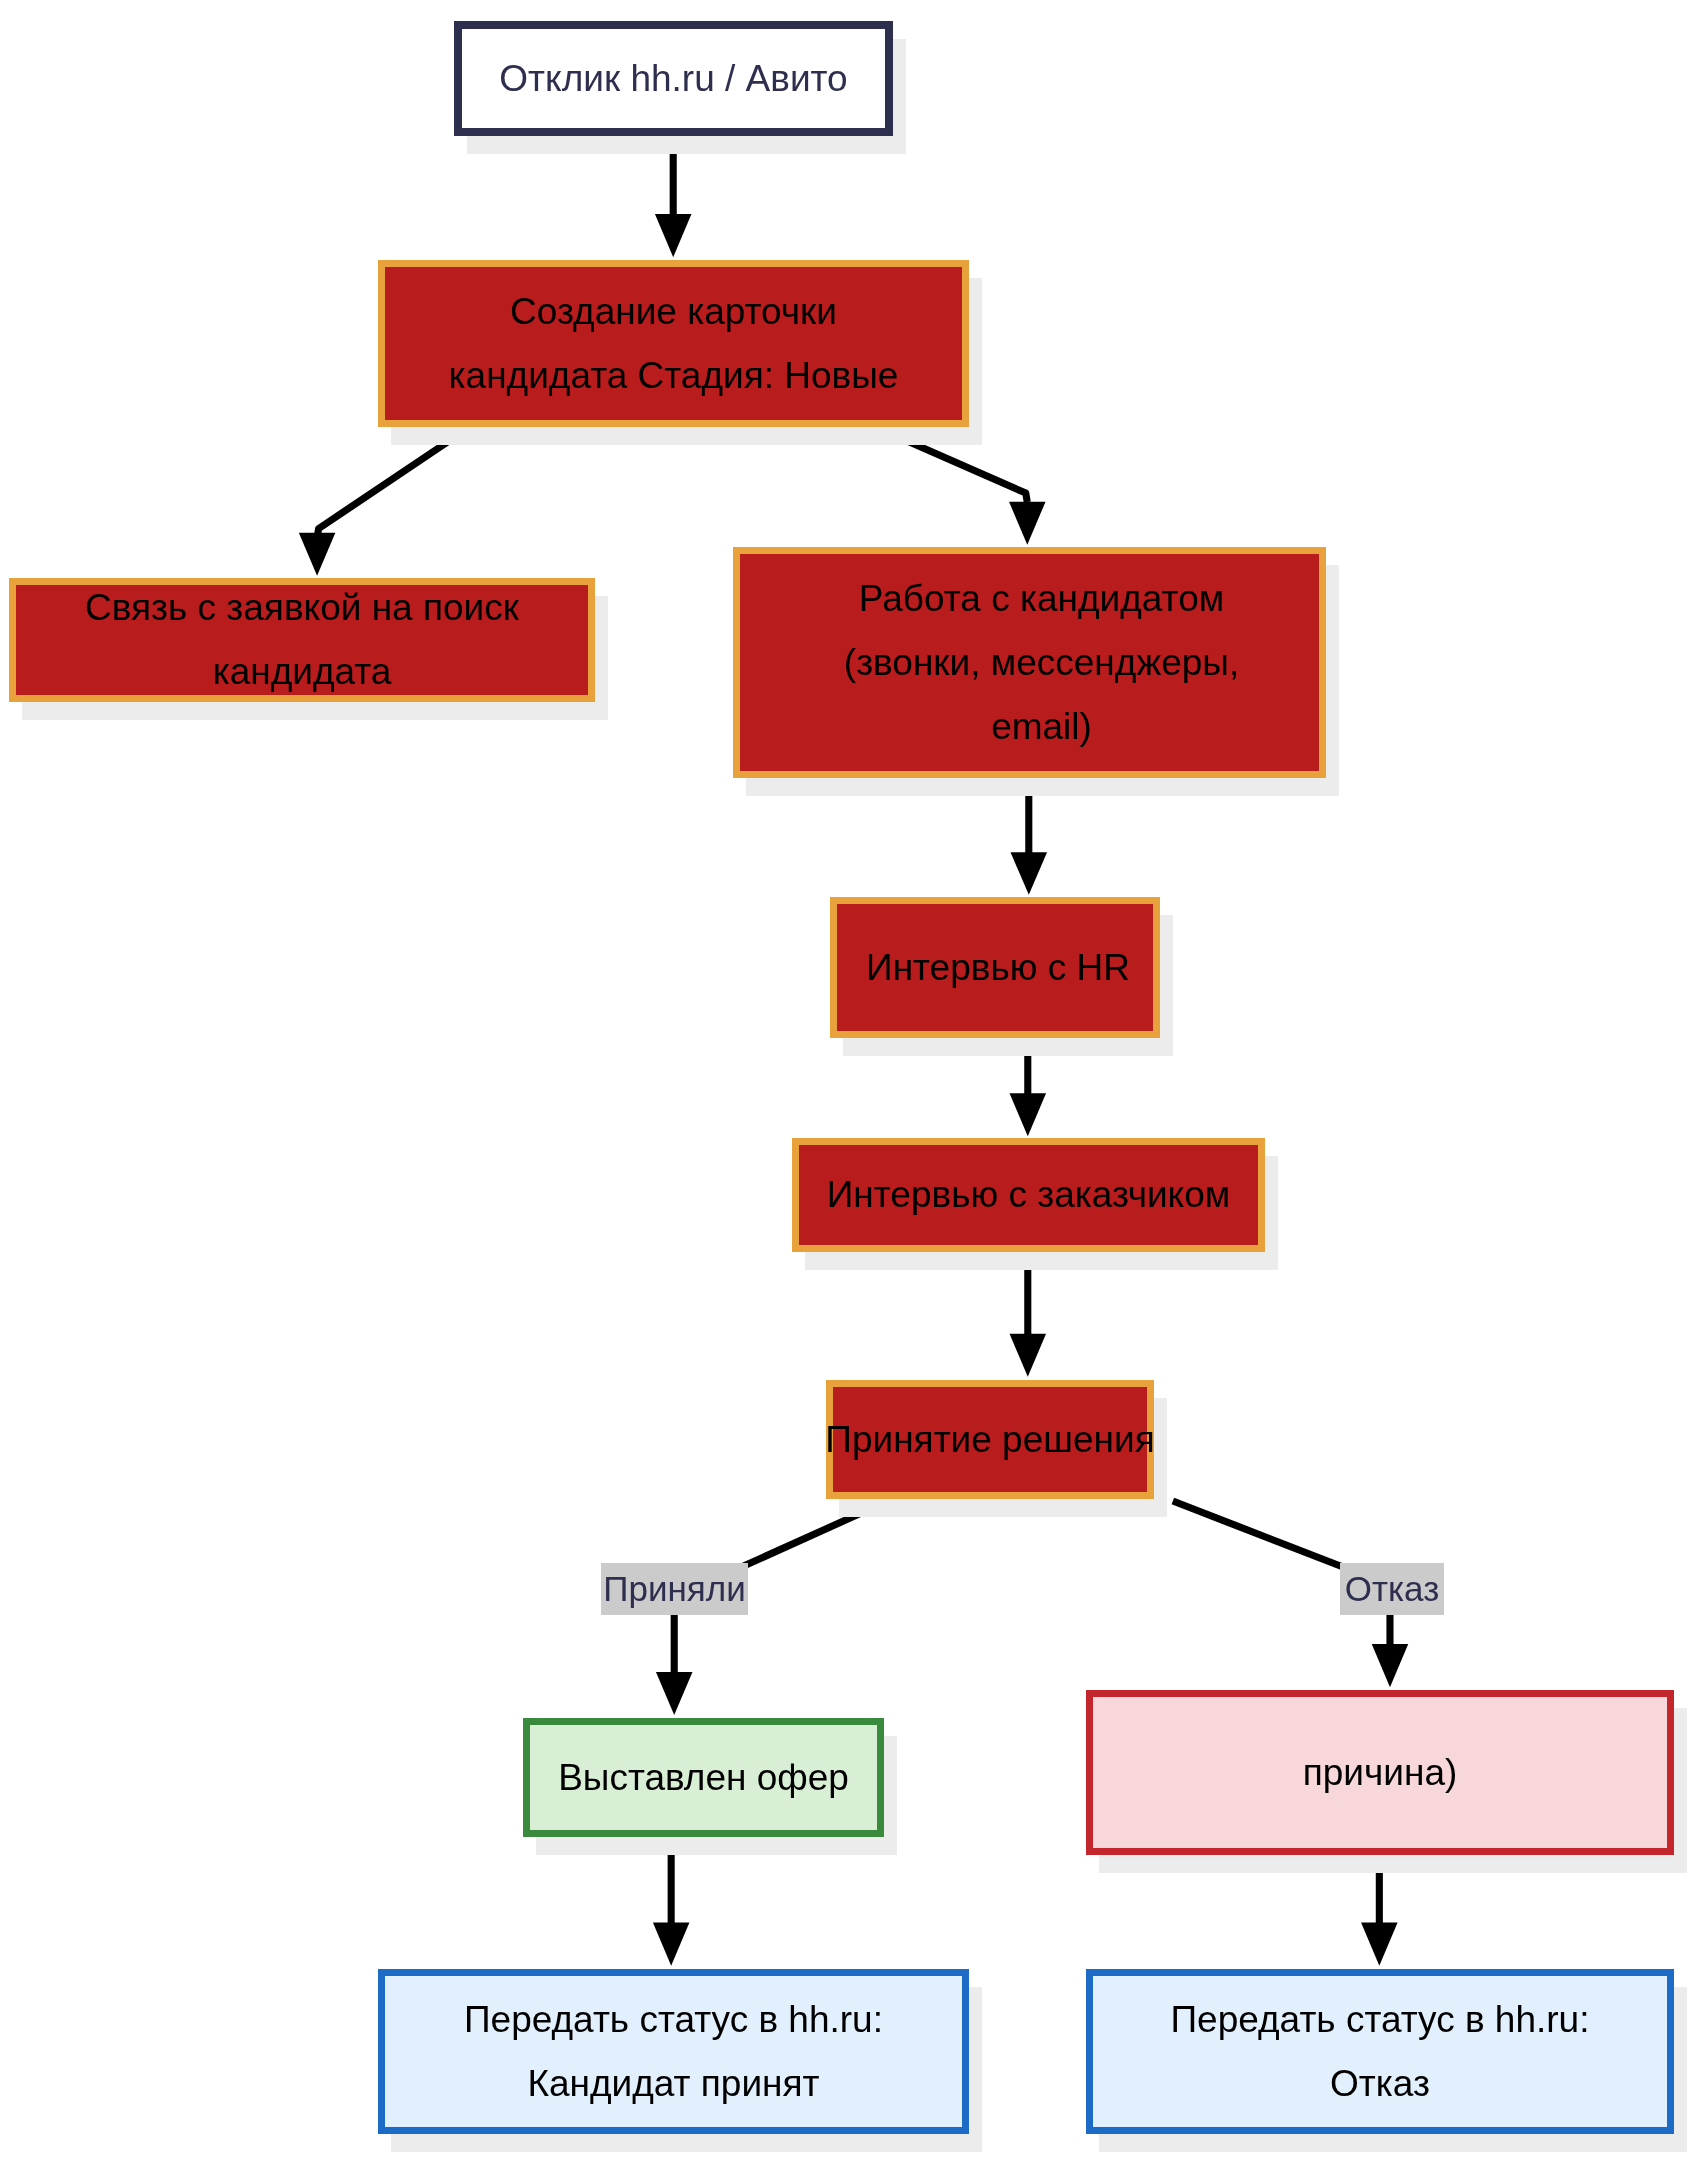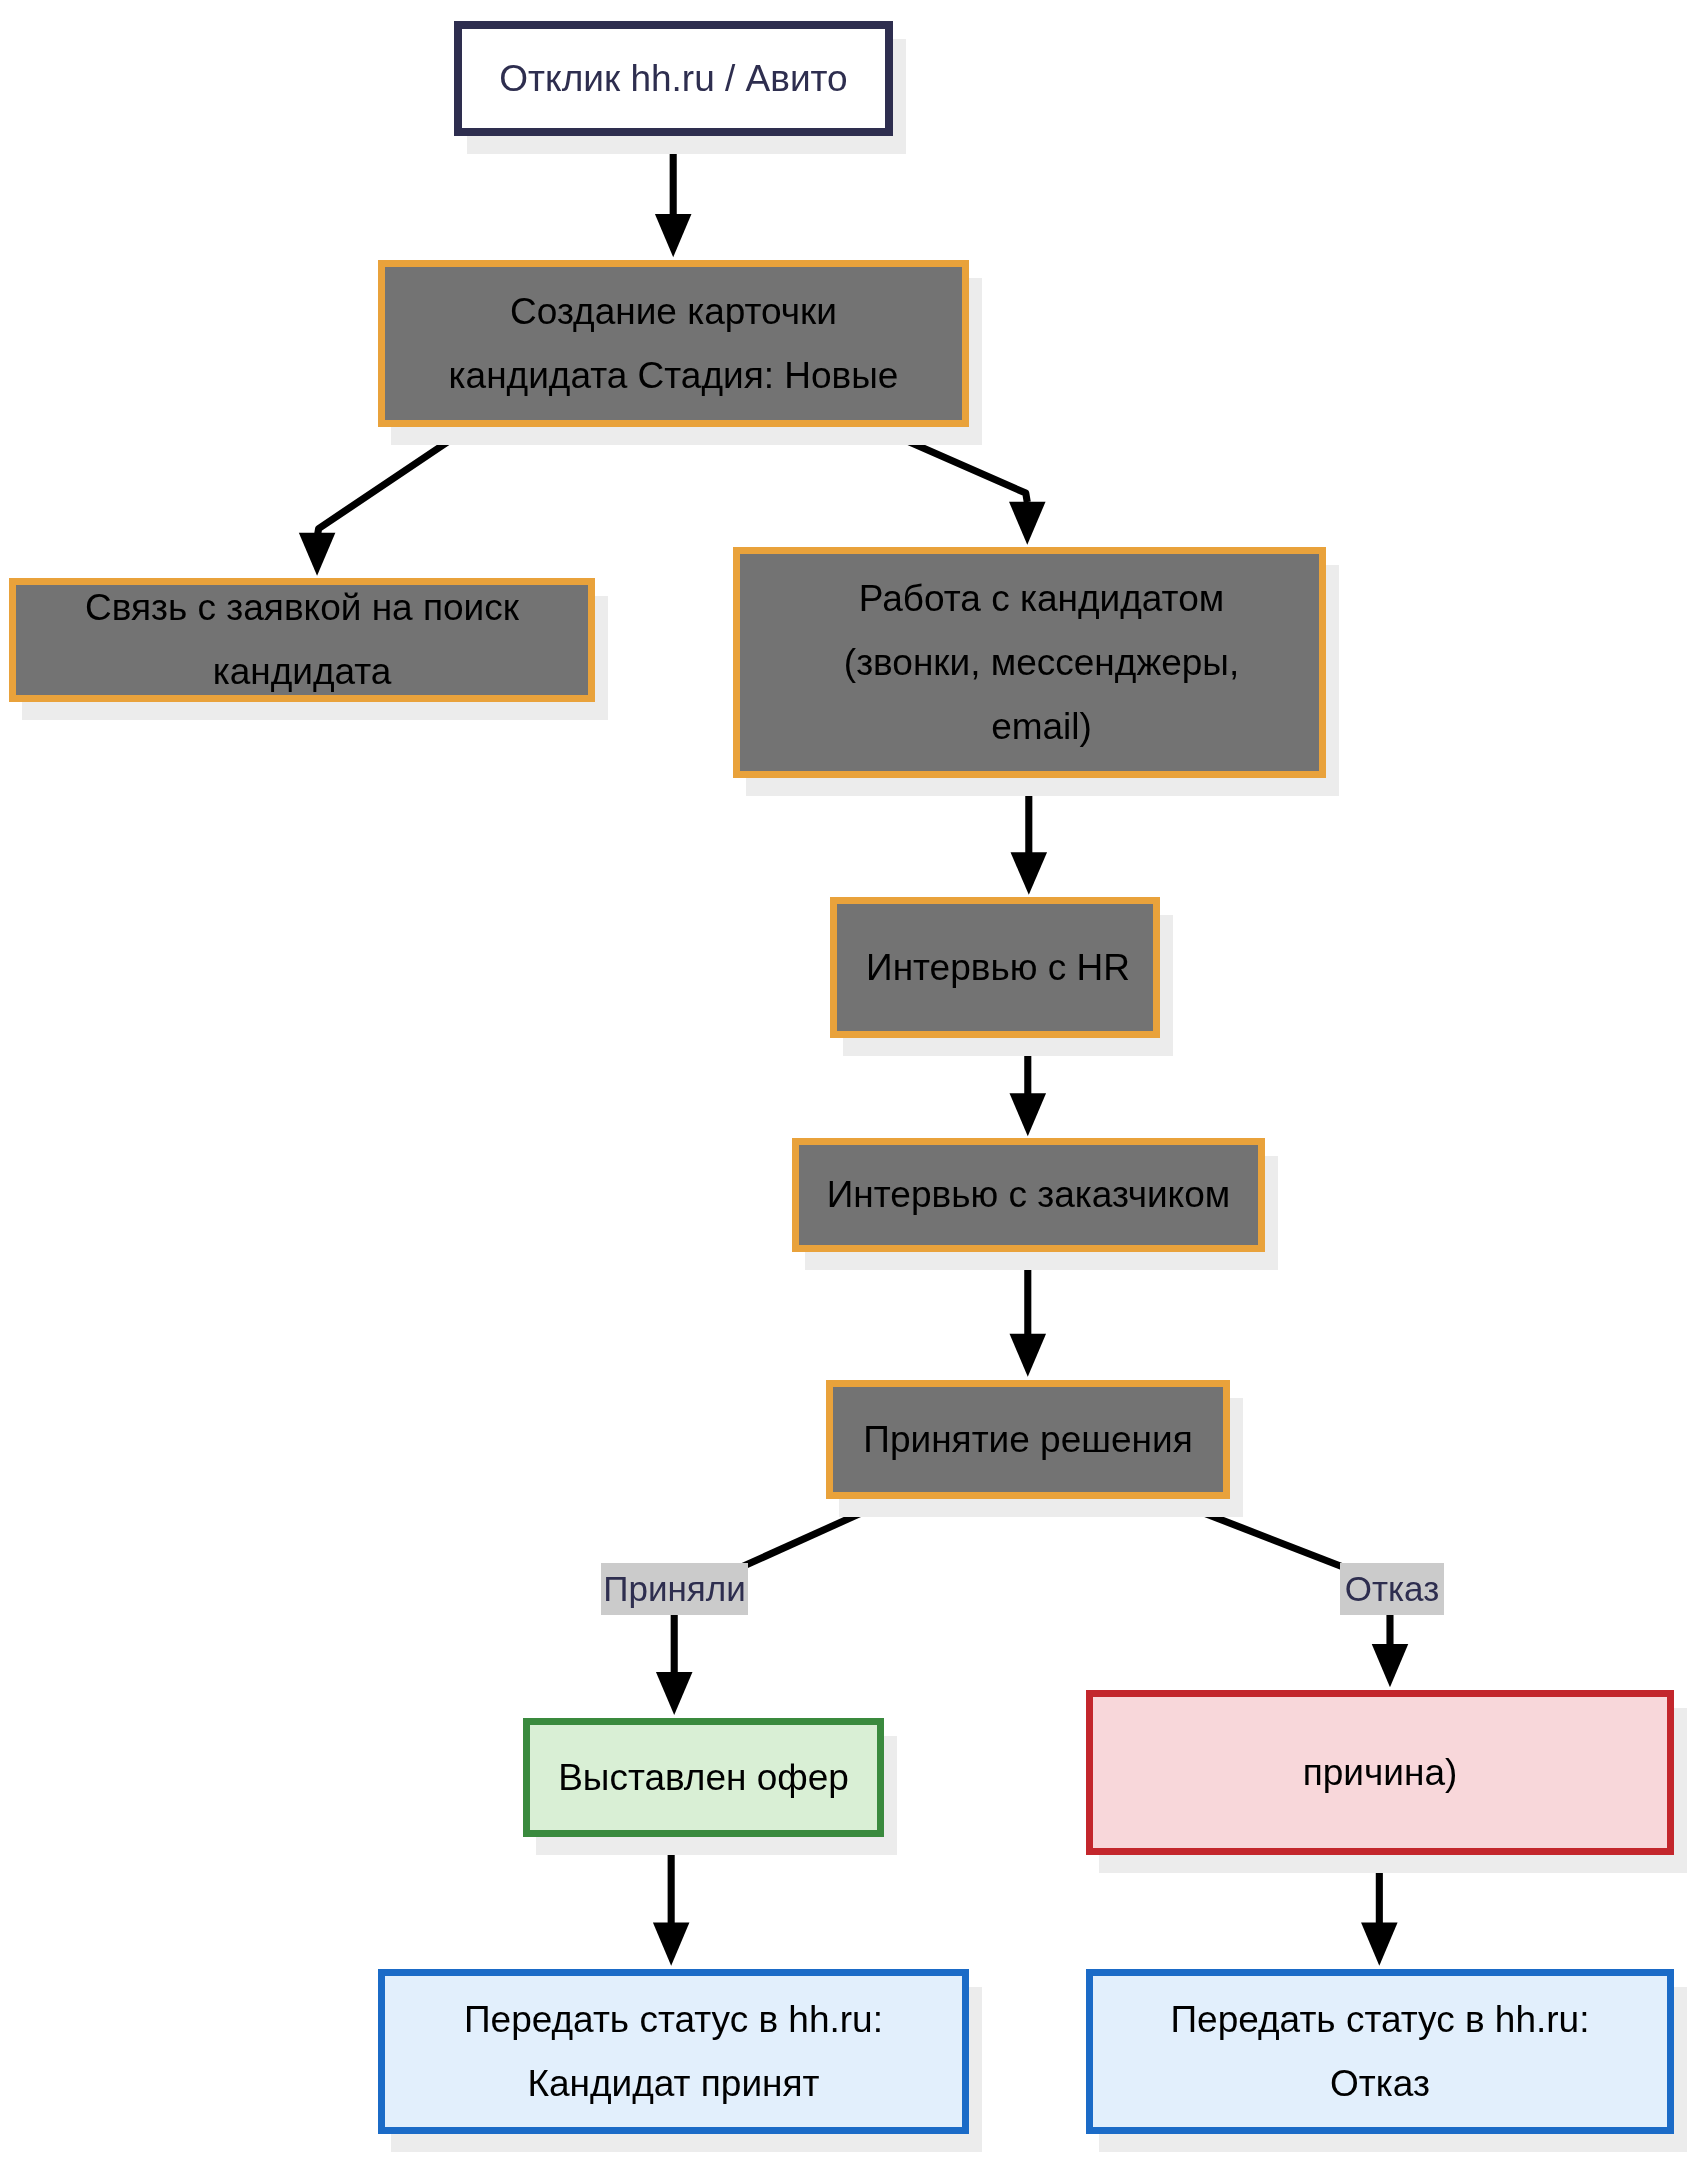--- a/index.html
+++ b/index.html
@@ -45,21 +45,21 @@
     color: #000000;
     box-shadow: 13px 18px 0 #ececec;
   }
   .node span { display: block; white-space: nowrap; }
   .start {
     background: #ffffff;
     border: 8px solid #2e2e4f;
     color: #2e2e4f;
   }
   .process {
-    background: #737373;
+    background: #b91c1c;
     border: 7px solid #e9a23b;
   }
   .success {
     background: #d9efd5;
     border: 7px solid #3a8a3e;
     margin-left: 32px;
   }
   .danger {
     background: #f8d7da;
     border: 7px solid #c3262c;
@@ -79,21 +79,21 @@
     font-size: 35px;
     box-shadow: none;
   }
   
   #node-response        { left: 454px;  top: 21px;   width: 439px;  height: 115px; }
   #node-create-card     { left: 378px;  top: 260px;  width: 591px; height: 167px; }
   #node-link-request    { left: 9px;   top: 578px; width: 586px; height: 124px; }
   #node-work-candidate  { left: 733px; top: 547px; width: 593px; height: 231px; padding-left: 24px; }
   #node-interview-hr    { left: 830px; top: 897px; width: 330px;  height: 141px; padding-left: 6px; }
   #node-interview-cust  { left: 792px; top: 1138px; width: 473px;  height: 114px; }
-  #node-decision        { left: 826px; top: 1380px; width: 404px;  height: 119px; }
+  #node-decision        { left: 826px; top: 1380px; width: 328px;  height: 119px; }
   #label-accepted       { left: 601px; top: 1563px; width: 147px;  height: 52px; }
   #label-rejected       { left: 1340px; top: 1563px; width: 104px;  height: 52px; }
   #node-offer           { left: 491px;  top: 1718px; width: 361px;  height: 119px; }
   #node-cancel          { left: 1086px; top: 1690px; width: 588px; height: 165px; }
   #node-status-accepted { left: 378px;  top: 1969px; width: 591px; height: 165px; }
   #node-status-rejected { left: 1086px; top: 1969px; width: 588px; height: 165px; }
 </style>
 </head>
 <body>
 

